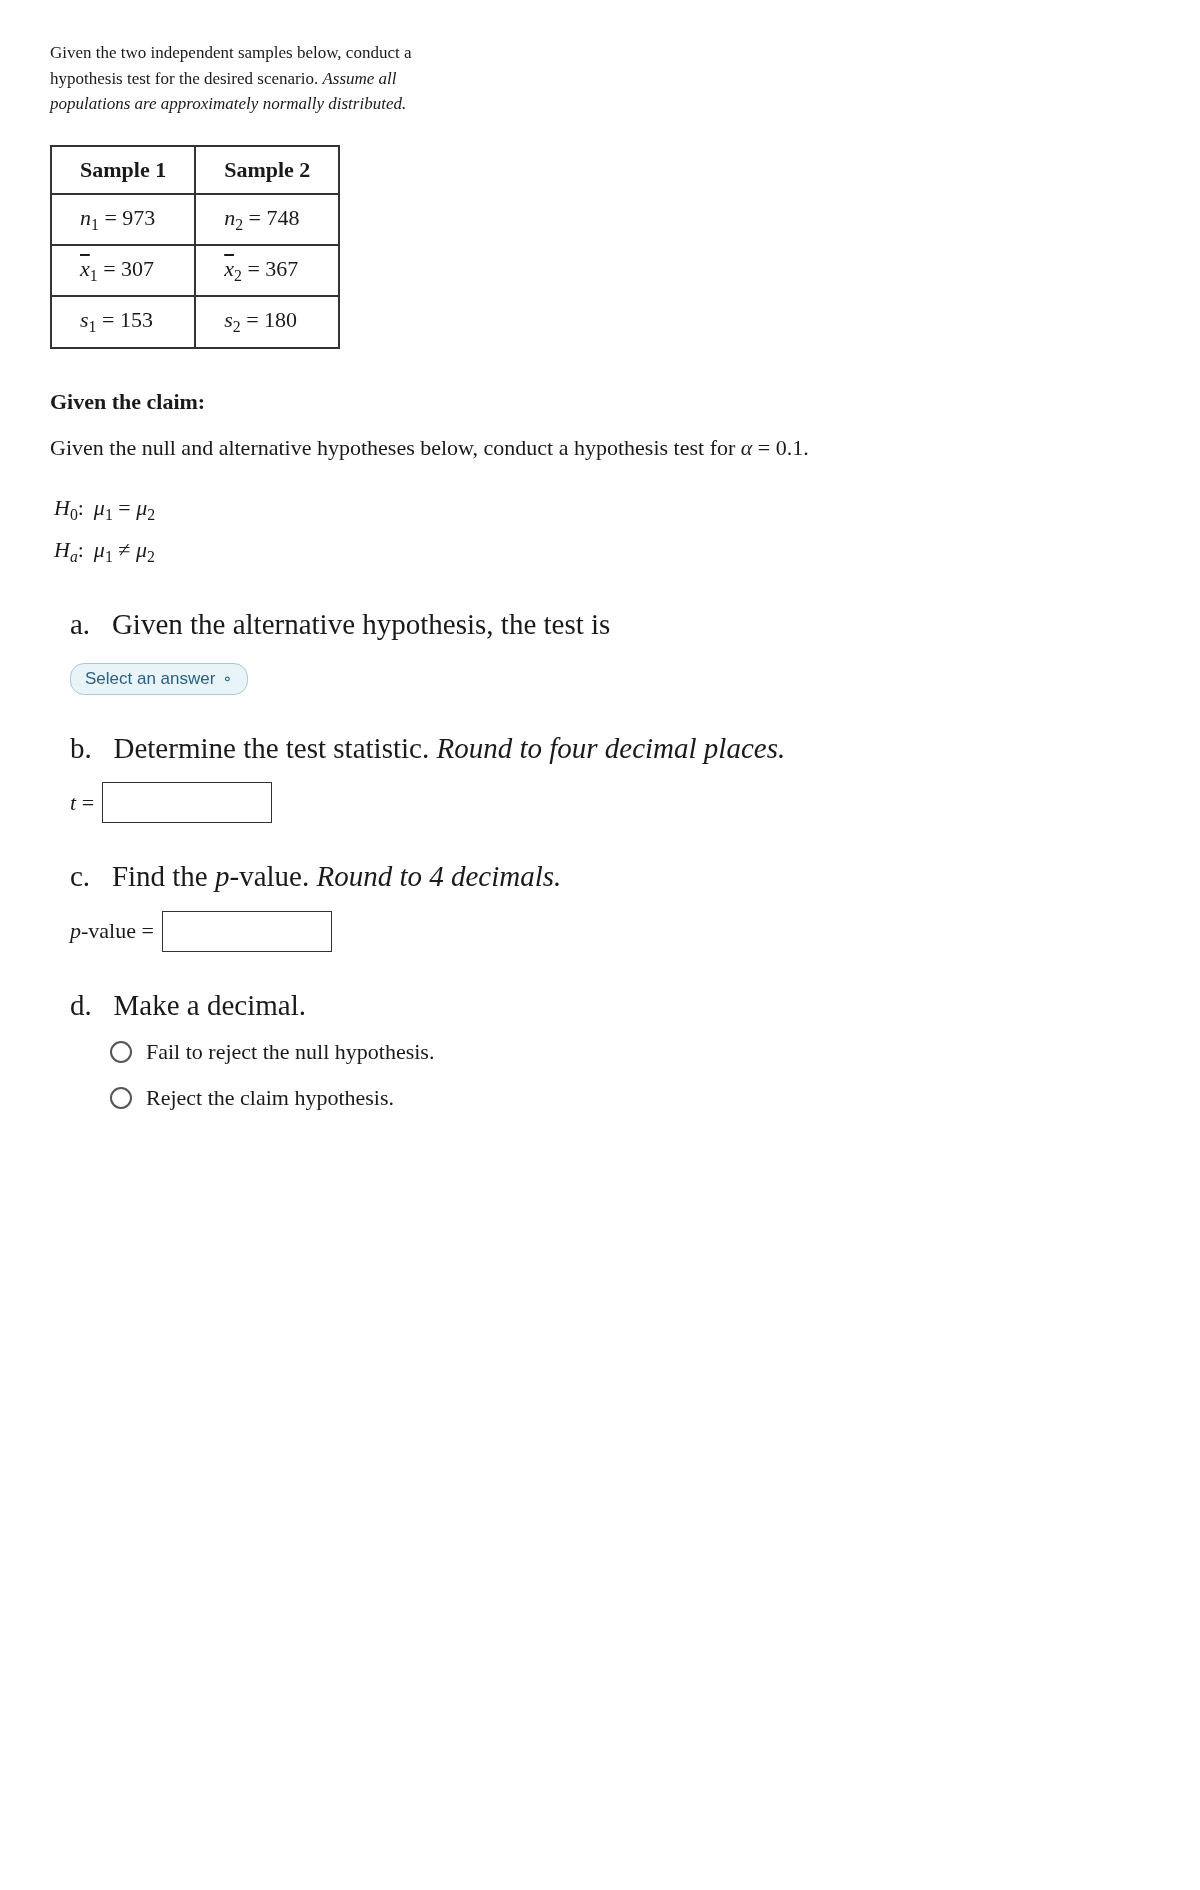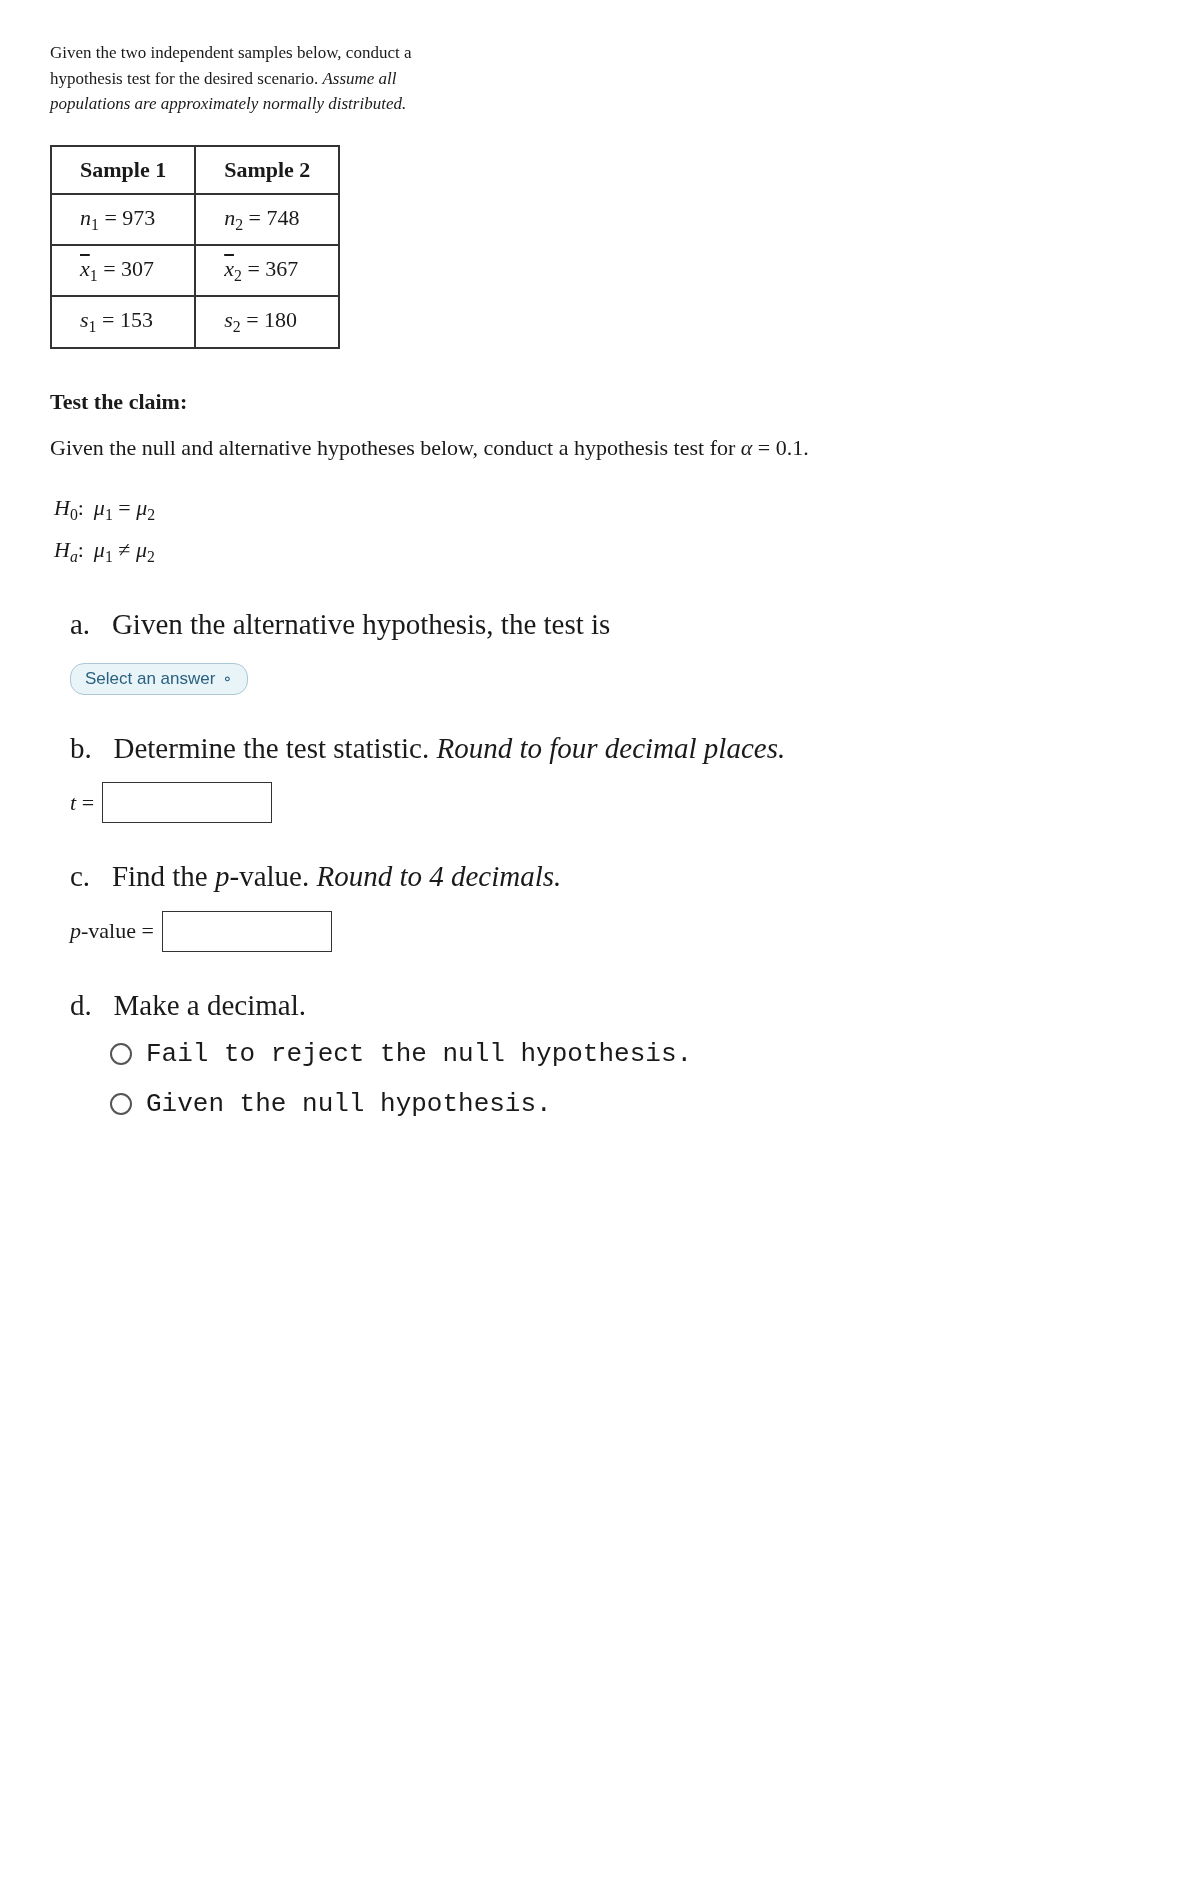--- a/index.html
+++ b/index.html
@@ -135,23 +135,22 @@
     .radio-group {
       margin-top: 12px;
       margin-left: 40px;
     }
 
     .radio-item {
       display: flex;
       align-items: center;
       gap: 14px;
       margin-bottom: 20px;
-      font-size: 26px;
+      font-size: 22px;
       cursor: pointer;
-      font-family: Liberation Mono, monospace;
     }
 
     .radio-circle {
       width: 22px;
       height: 22px;
       border: 2px solid #555;
       border-radius: 50%;
       flex-shrink: 0;
       background: #fff;
       cursor: pointer;
@@ -208,21 +207,21 @@
       <td>
         <span class="math-italic">s</span><sub>1</sub> = 153
       </td>
       <td>
         <span class="math-italic">s</span><sub>2</sub> = 180
       </td>
     </tr>
   </tbody>
 </table>
 
-<p class="claim-heading">Test the claim:</p>
+<p class="claim-heading">Given the claim:</p>
 
 <p class="hypothesis-intro">
   Given the null and alternative hypotheses below, conduct a hypothesis test for <span class="math-italic">α</span> = 0.1.
 </p>
 
 <div class="hypotheses">
   <div class="hypothesis-line">
     <span><em>H</em><sub>0</sub>:  <em>μ</em><sub>1</sub> = <em>μ</em><sub>2</sub></span>
   </div>
   <div class="hypothesis-line">
@@ -274,18 +273,18 @@
       &nbsp;
       <span>Make a decimal.</span>
     </div>
     <div class="radio-group">
       <label class="radio-item">
         <div class="radio-circle"></div>
         <span>Fail to reject the null hypothesis.</span>
       </label>
       <label class="radio-item">
         <div class="radio-circle"></div>
-        <span>Given the null hypothesis.</span>
+        <span>Reject the claim hypothesis.</span>
       </label>
     </div>
   </div>
 
 </div>
 
 </body></html>

